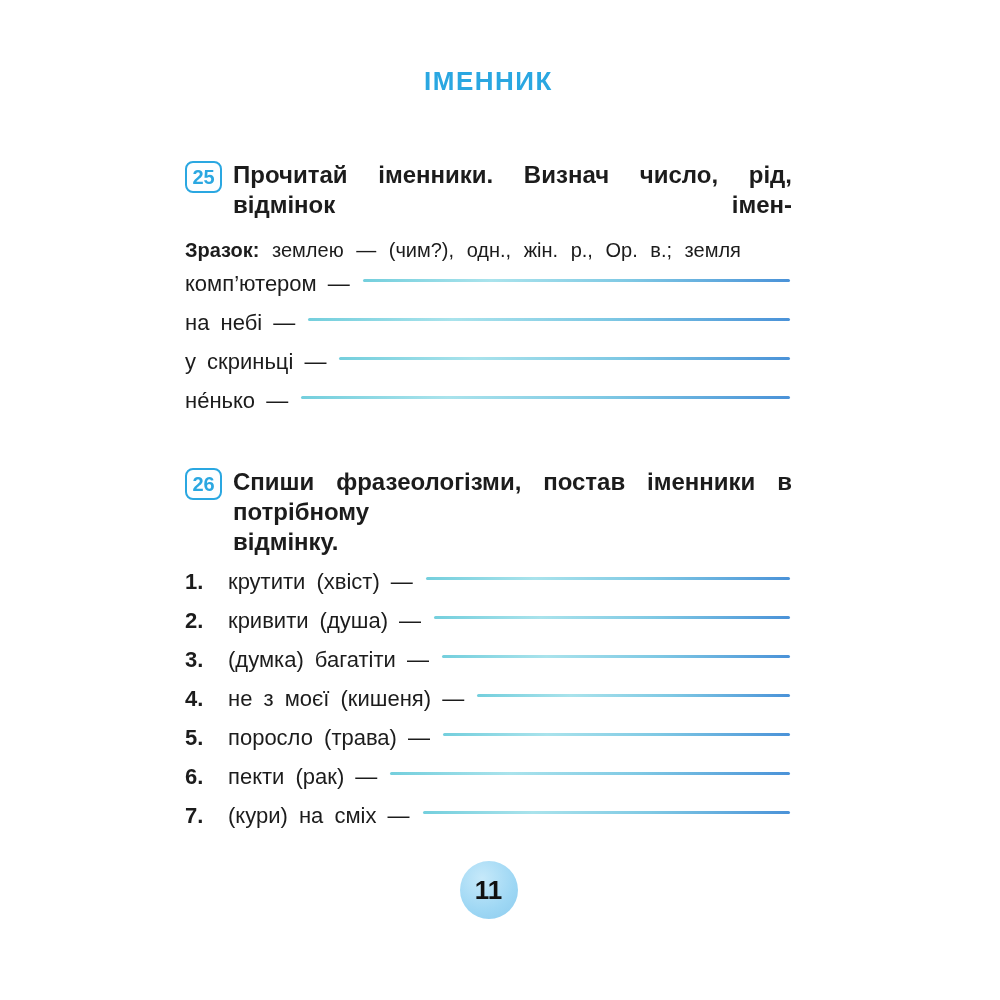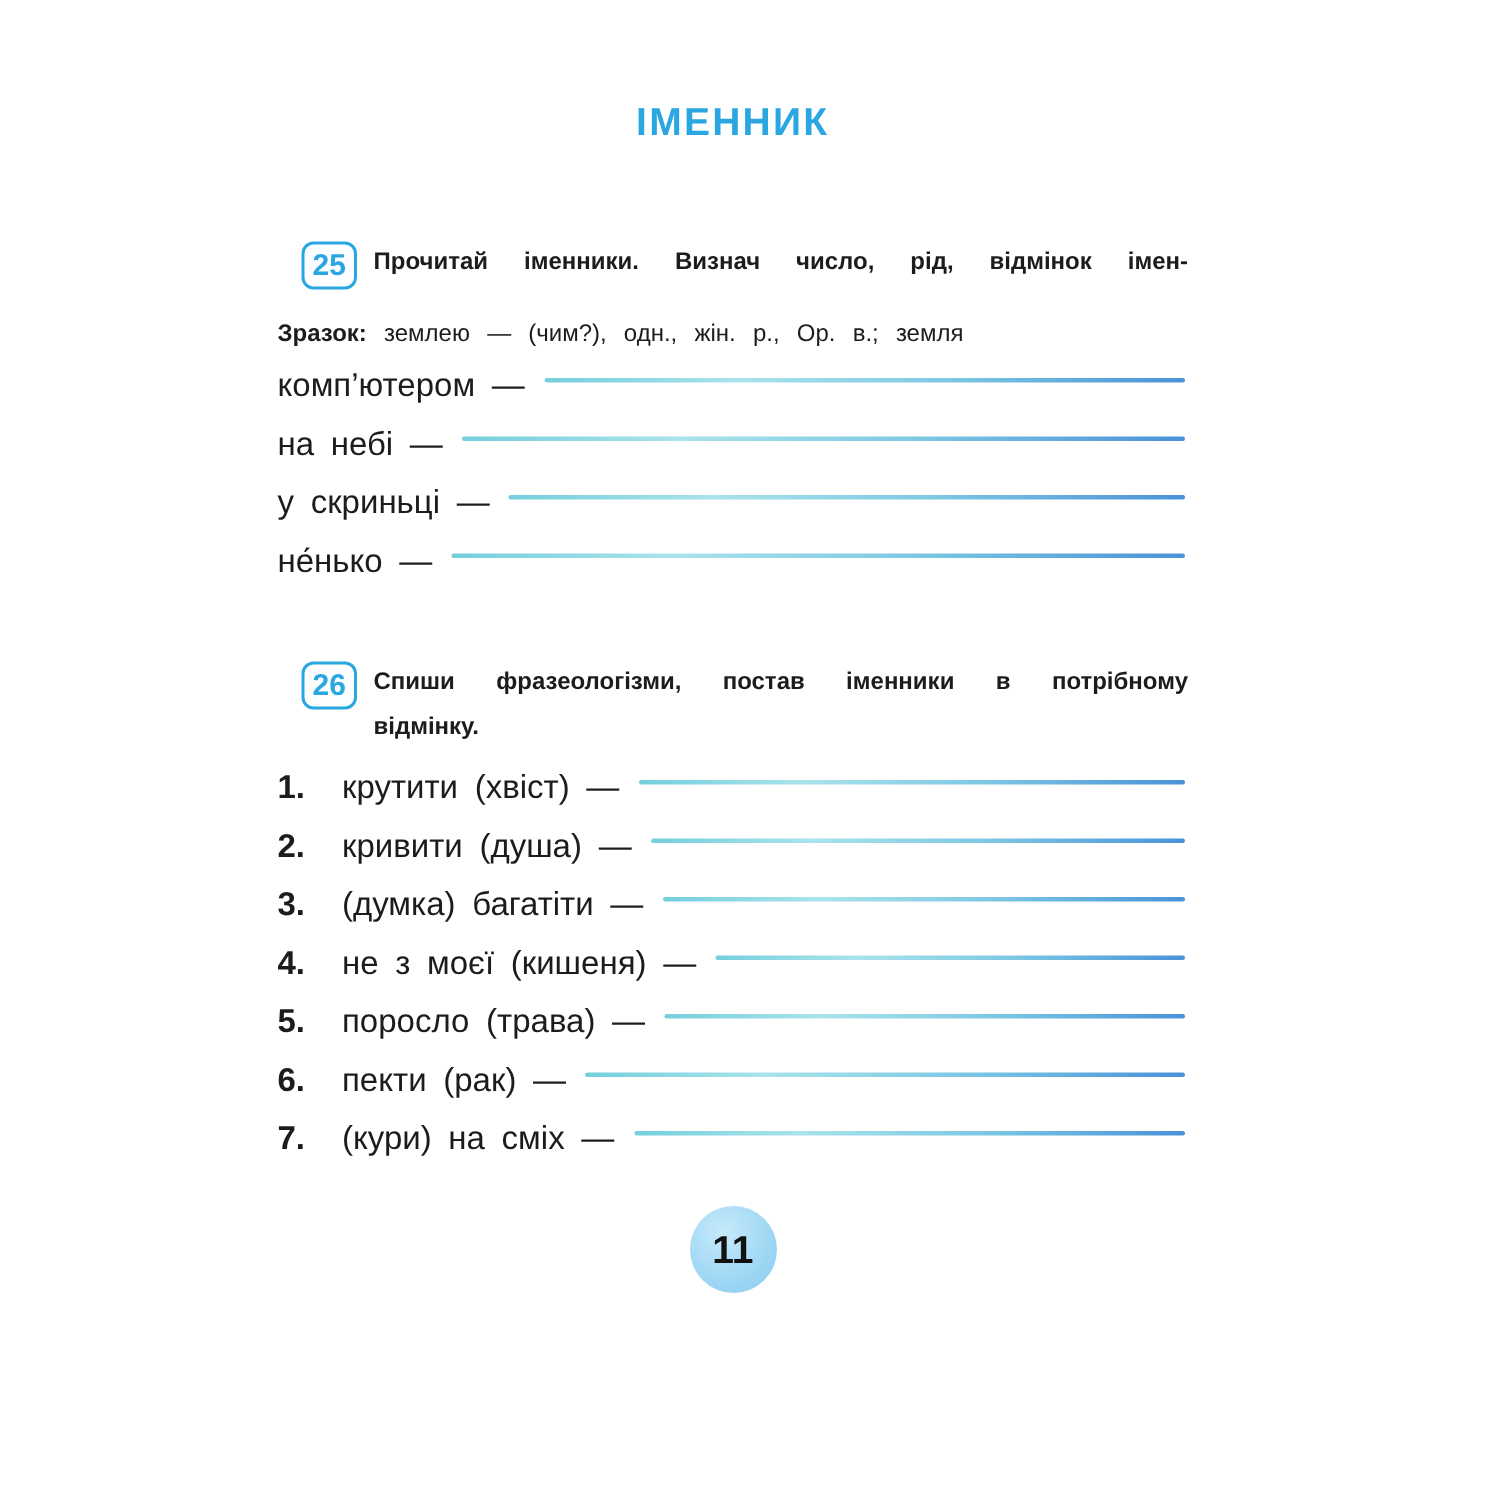--- a/index.html
+++ b/index.html
@@ -31,31 +31,30 @@
     flex:0 0 auto;
     width:33px; height:28px;
     border:2.5px solid #2aa7e1;
     border-radius:8px;
     color:#2aa7e1;
     font-weight:bold;
     font-size:20px;
     display:flex; align-items:center; justify-content:center;
     background:#fdfeff;
     margin-top:1px;
-    margin-left:16px;
   }
-  .ex-text { flex:1; font-weight:bold; font-size:16px; line-height:30px; }
+  .ex-text { flex:1; font-weight:bold; font-size:24px; line-height:30px; }
   .jline   { text-align:justify; text-align-last:justify; word-spacing:2px; }
   .lline   { text-align:left; word-spacing:2px; }
   .ex25 { margin-top:64px; }
   .ex26 { margin-top:47px; }
   
   .sample {
     margin-top:16px;
-    font-size:16px;
+    font-size:20px;
     line-height:28px;
     word-spacing:7px;
     white-space:nowrap;
   }
   .sample b { word-spacing:0; }
   
   .rows25 { margin-top:0; }
   .rows26 { margin-top:5px; }
   .frow {
     height:39px;

